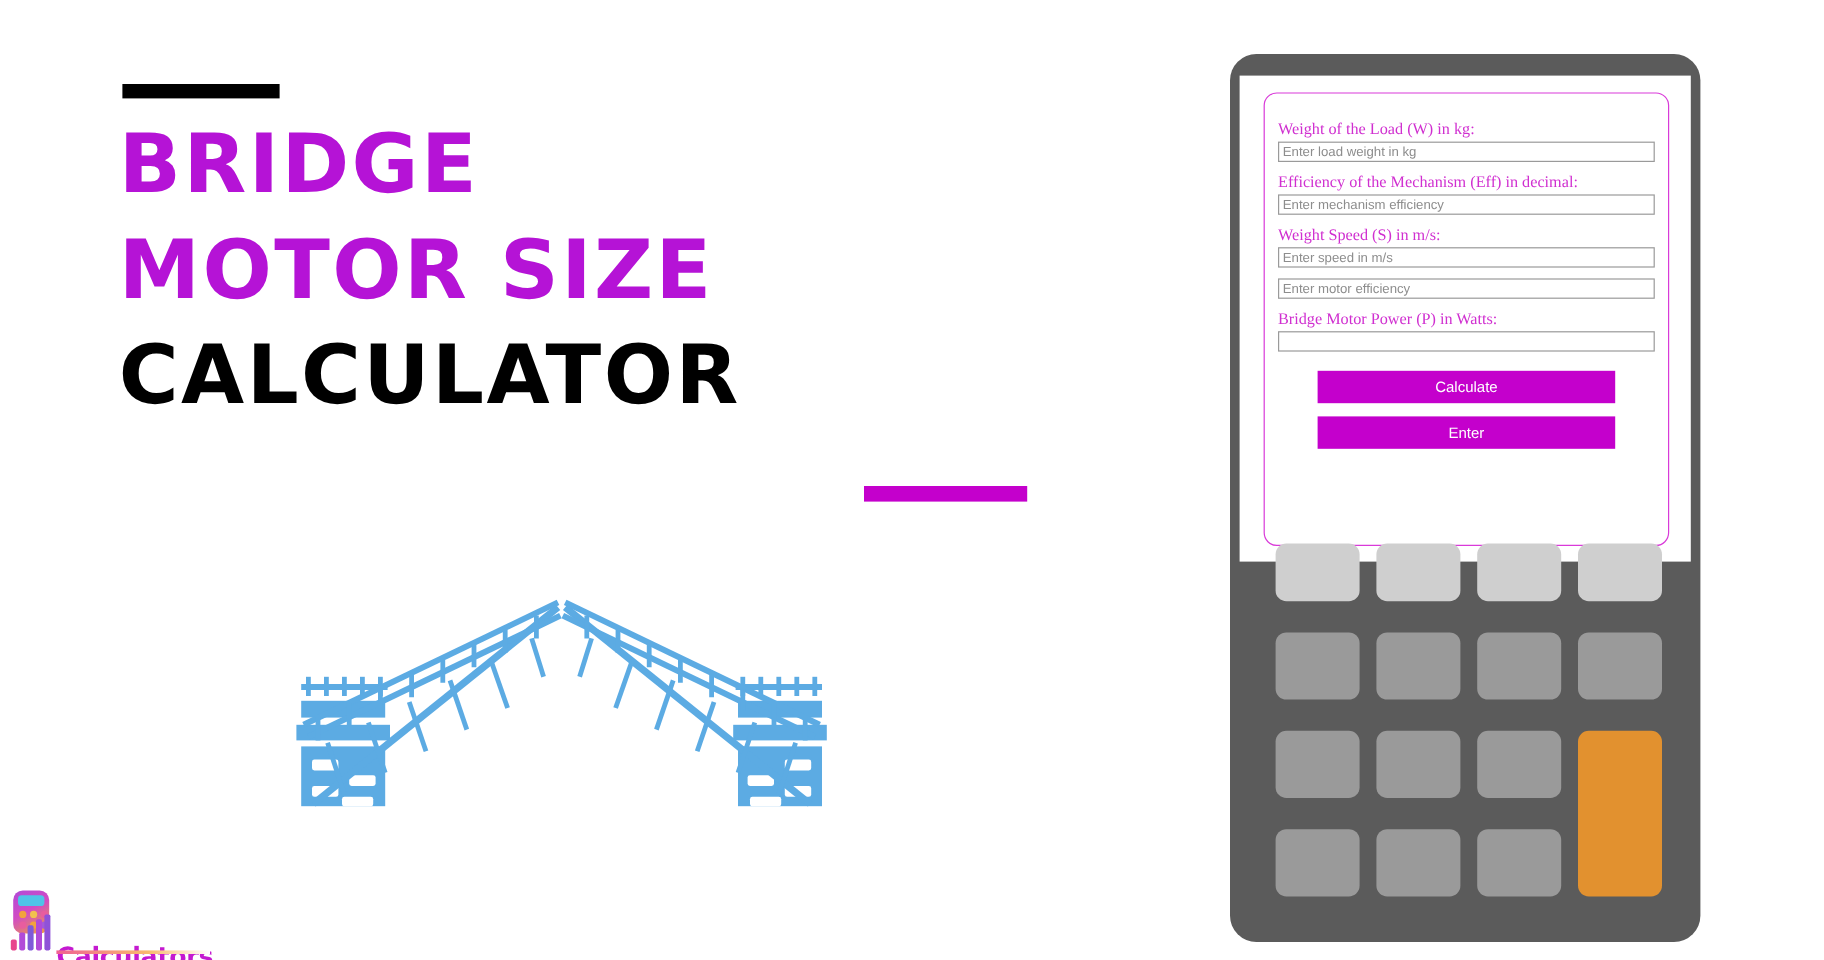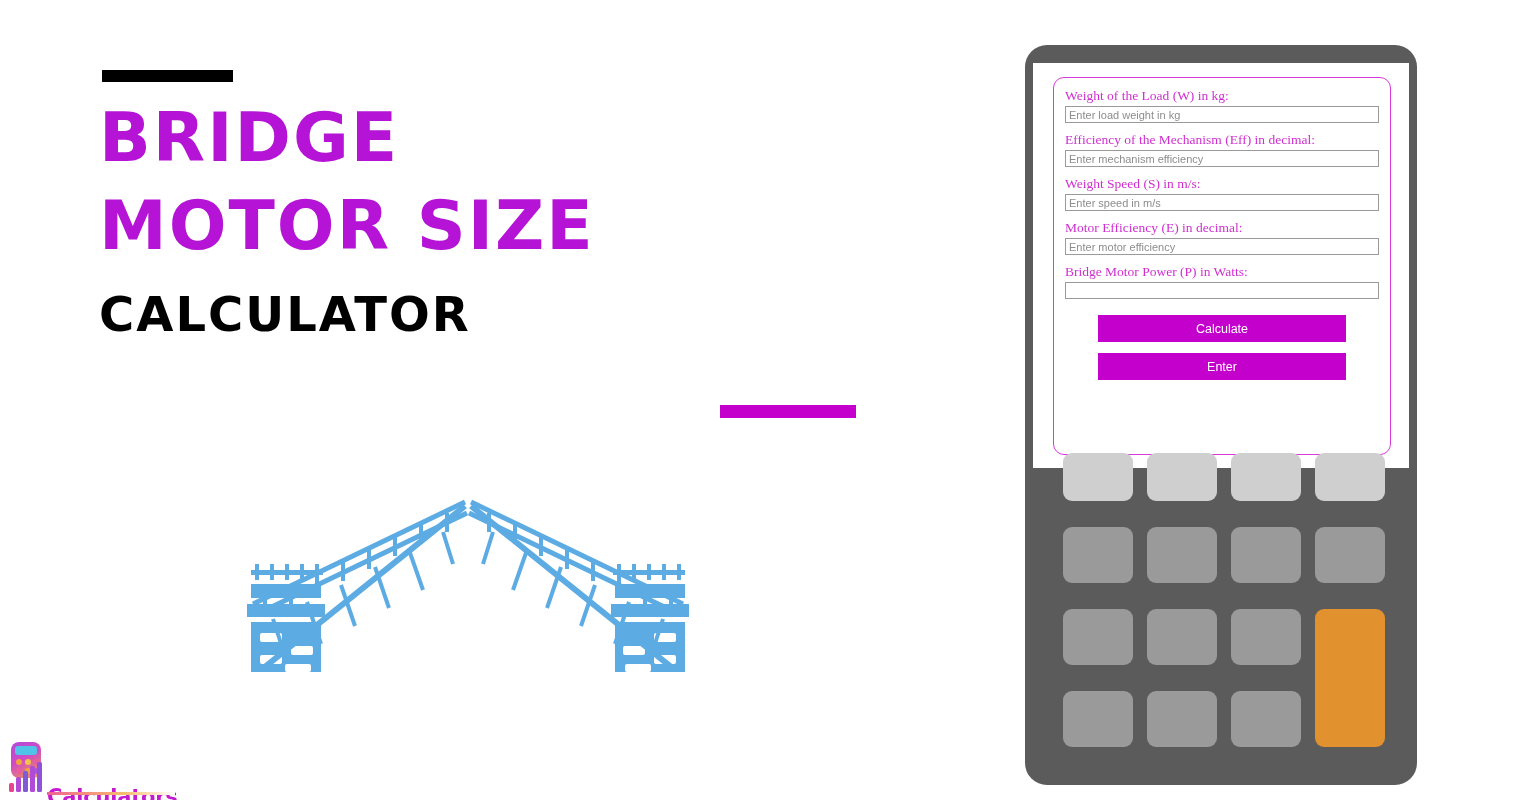--- a/index.html
+++ b/index.html
@@ -20,21 +20,21 @@
   .title-line {
     font-family: "DejaVu Sans", sans-serif;
     font-weight: 700;
     font-size: 70px;
     line-height: 88px;
     letter-spacing: 2px;
     white-space: nowrap;
   }
   .title-line.l1 { color: #b513d6; font-size: 68px; }
   .title-line.l2 { color: #b513d6; font-size: 68px; }
-  .title-line.l3 { color: #000000; font-size: 48px; }
+  .title-line.l3 { color: #000000; font-size: 68px; }
   .accent-bar-bottom {
     position: absolute; left: 621px; top: 335px;
     width: 136px; height: 13px; background: #c400cc;
   }
 
   
   .bridge-art { position: absolute; left: 243px; top: 492px; width: 450px; height: 180px; }
 
   
   .logo { position: absolute; left: 5px; top: 740px; width: 180px; height: 58px; }
@@ -59,21 +59,21 @@
     position: absolute; left: 8px; top: 18px;
     width: 376px; height: 405px;
     background: #ffffff;
   }
   .form-card {
     position: absolute; left: 20px; top: 14px;
     width: 338px; height: 378px;
     border: 1px solid #d93ad9;
     border-radius: 11px;
     background: #ffffff;
-    padding: 10px 11px 0 11px;
+    padding: 22px 11px 0 11px;
   }
   .field { margin-bottom: 9px; }
   .field-label {
     font-family: "Liberation Serif", serif;
     font-size: 13.5px;
     color: #d02fd0;
     line-height: 16px;
     margin-bottom: 2px;
     white-space: nowrap;
   }
@@ -285,21 +285,20 @@
           <div class="field-label">Efficiency of the Mechanism (Eff) in decimal:</div>
           <input class="field-input" type="text" placeholder="Enter mechanism efficiency" style="">
         </div>
 
         <div class="field">
           <div class="field-label">Weight Speed (S) in m/s:</div>
           <input class="field-input" type="text" placeholder="Enter speed in m/s" style="">
         </div>
 
         <div class="field">
-          <div class="field-label">Motor Efficiency (E) in decimal:</div>
           <input class="field-input" type="text" placeholder="Enter motor efficiency" style="">
         </div>
 
         <div class="field">
           <div class="field-label">Bridge Motor Power (P) in Watts:</div>
           <input class="field-input" type="text" placeholder="" style="">
         </div>
 
         <div class="btn-row">
           <button class="calc-btn">Calculate</button>

